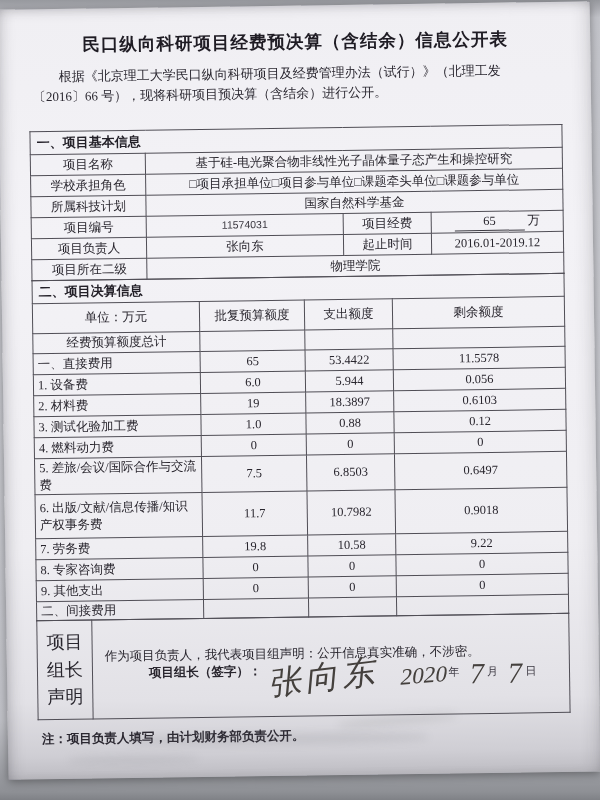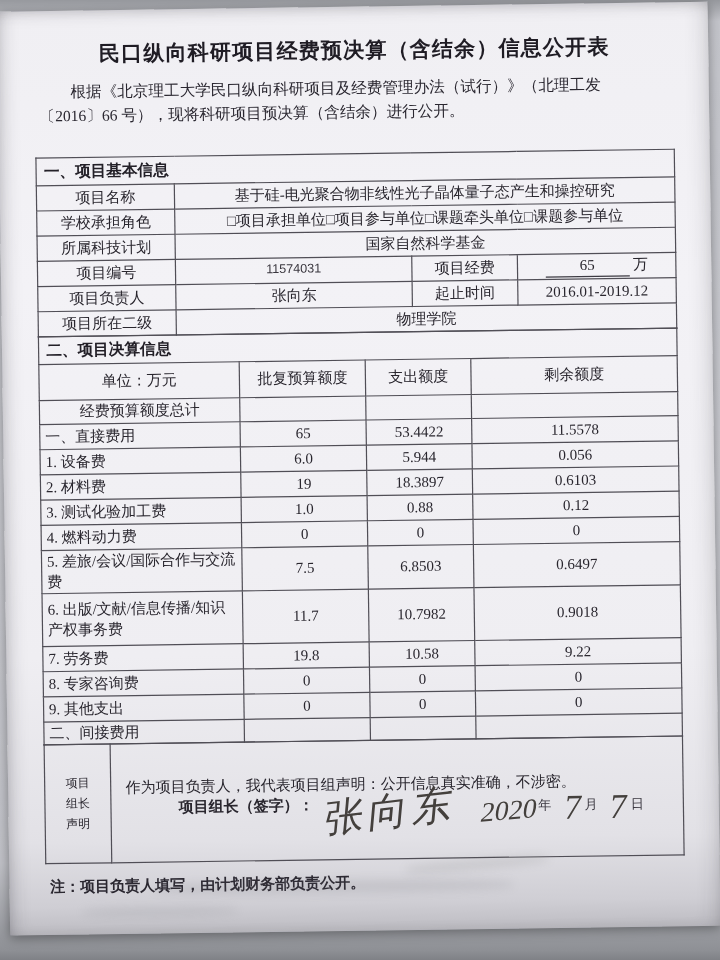--- a/index.html
+++ b/index.html
@@ -42,21 +42,21 @@
   .hdr td{height:27px;text-align:center;}
   .budget td.num{text-align:center;}
   .budget tr{height:21px;}
   .budget tr.rt{height:20px;}
   .budget tr.rt td:first-child{text-align:center;}
   .budget tr.tall5{height:36px;}
   .budget tr.tall6{height:44px;}
   .budget tr.rlast{height:19px;}
   .decl td{height:96px;}
   .decl-label{display:flex;flex-direction:column;justify-content:center;align-items:center;
-    gap:4px;font-size:10px;font-weight:500;}
+    gap:4px;font-size:18px;font-weight:500;}
   .decl-body{padding:4px 2px 2px 8px;}
   .statement{font-size:12.5px;margin:2px 0 0 0;}
   .sign-row{display:flex;align-items:flex-end;margin-top:0;padding-left:44px;}
   .sign-label{font-size:12.5px;font-weight:bold;padding-bottom:14px;white-space:nowrap;}
   .hand{font-family:cursive;color:#44403d;}
   .signature{font-size:33px;display:inline-block;transform:rotate(-6deg) skewX(-12deg);
     margin:0 6px -2px 8px;letter-spacing:4px;line-height:1;}
   .d-year{font-size:23px;transform:skewX(-14deg) rotate(-4deg);display:inline-block;
     margin:0 2px 4px 14px;line-height:1;}
   .d-num{font-size:29px;transform:skewX(-8deg);display:inline-block;margin:0 3px 2px 10px;line-height:1;}

